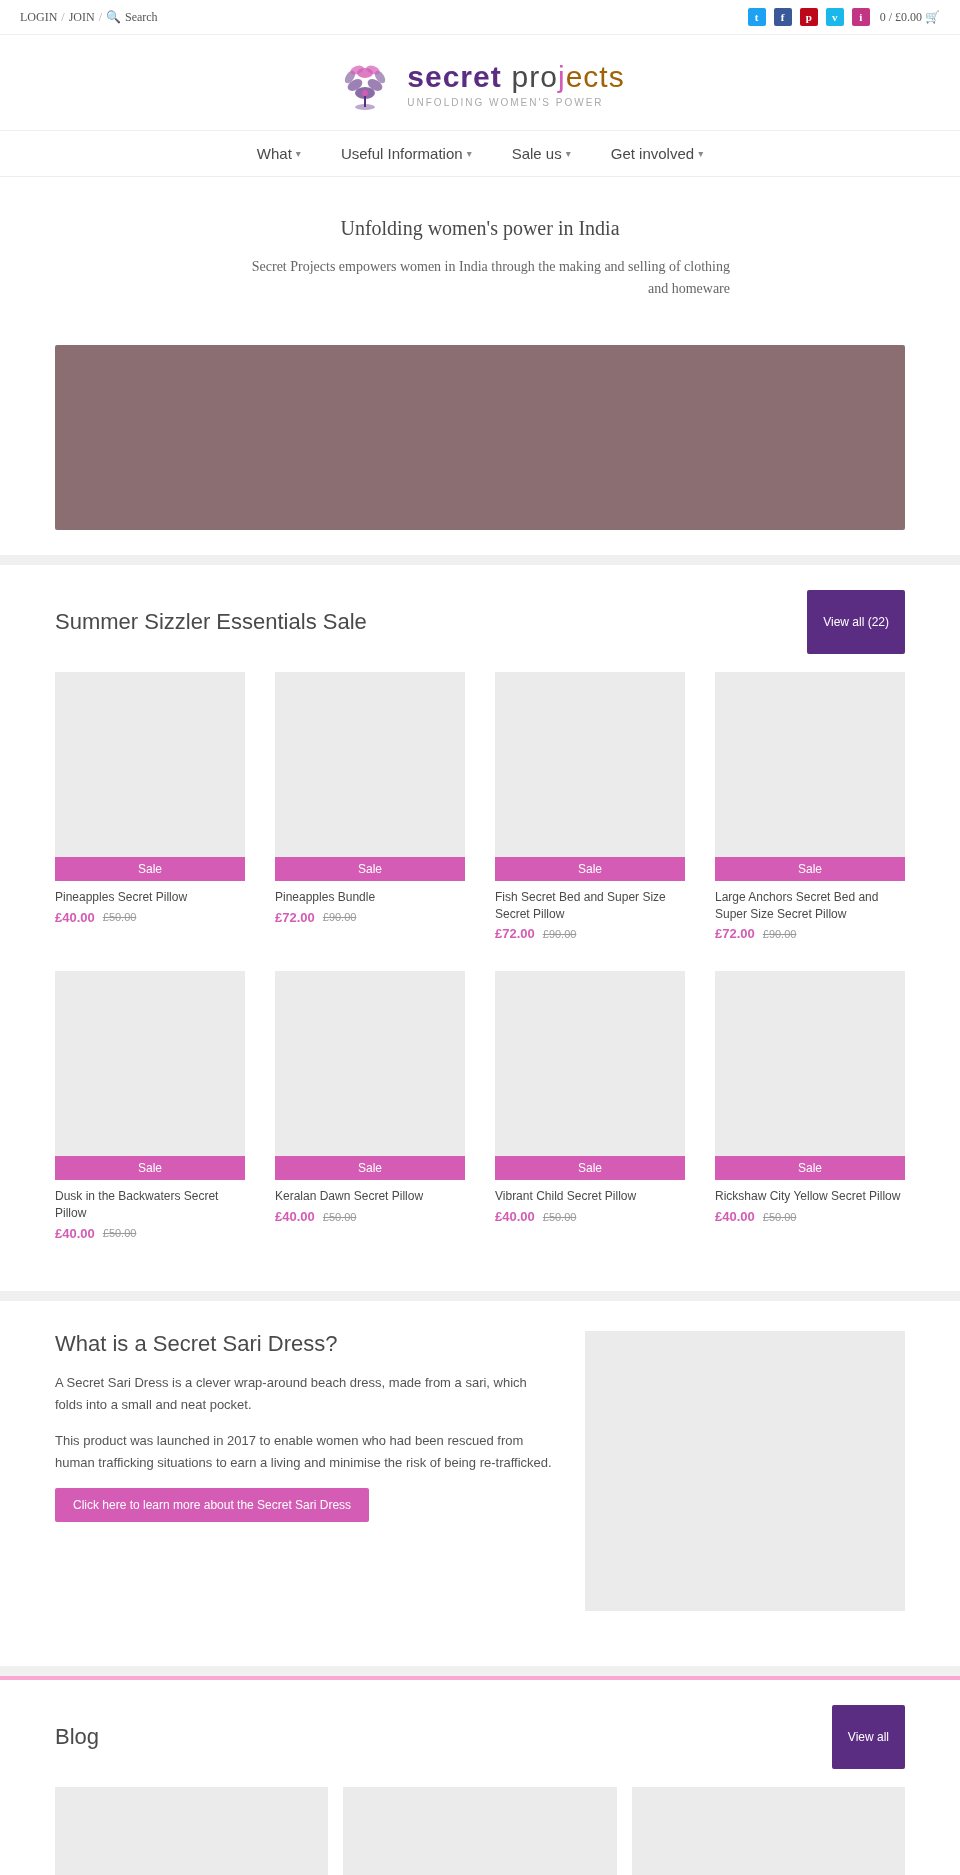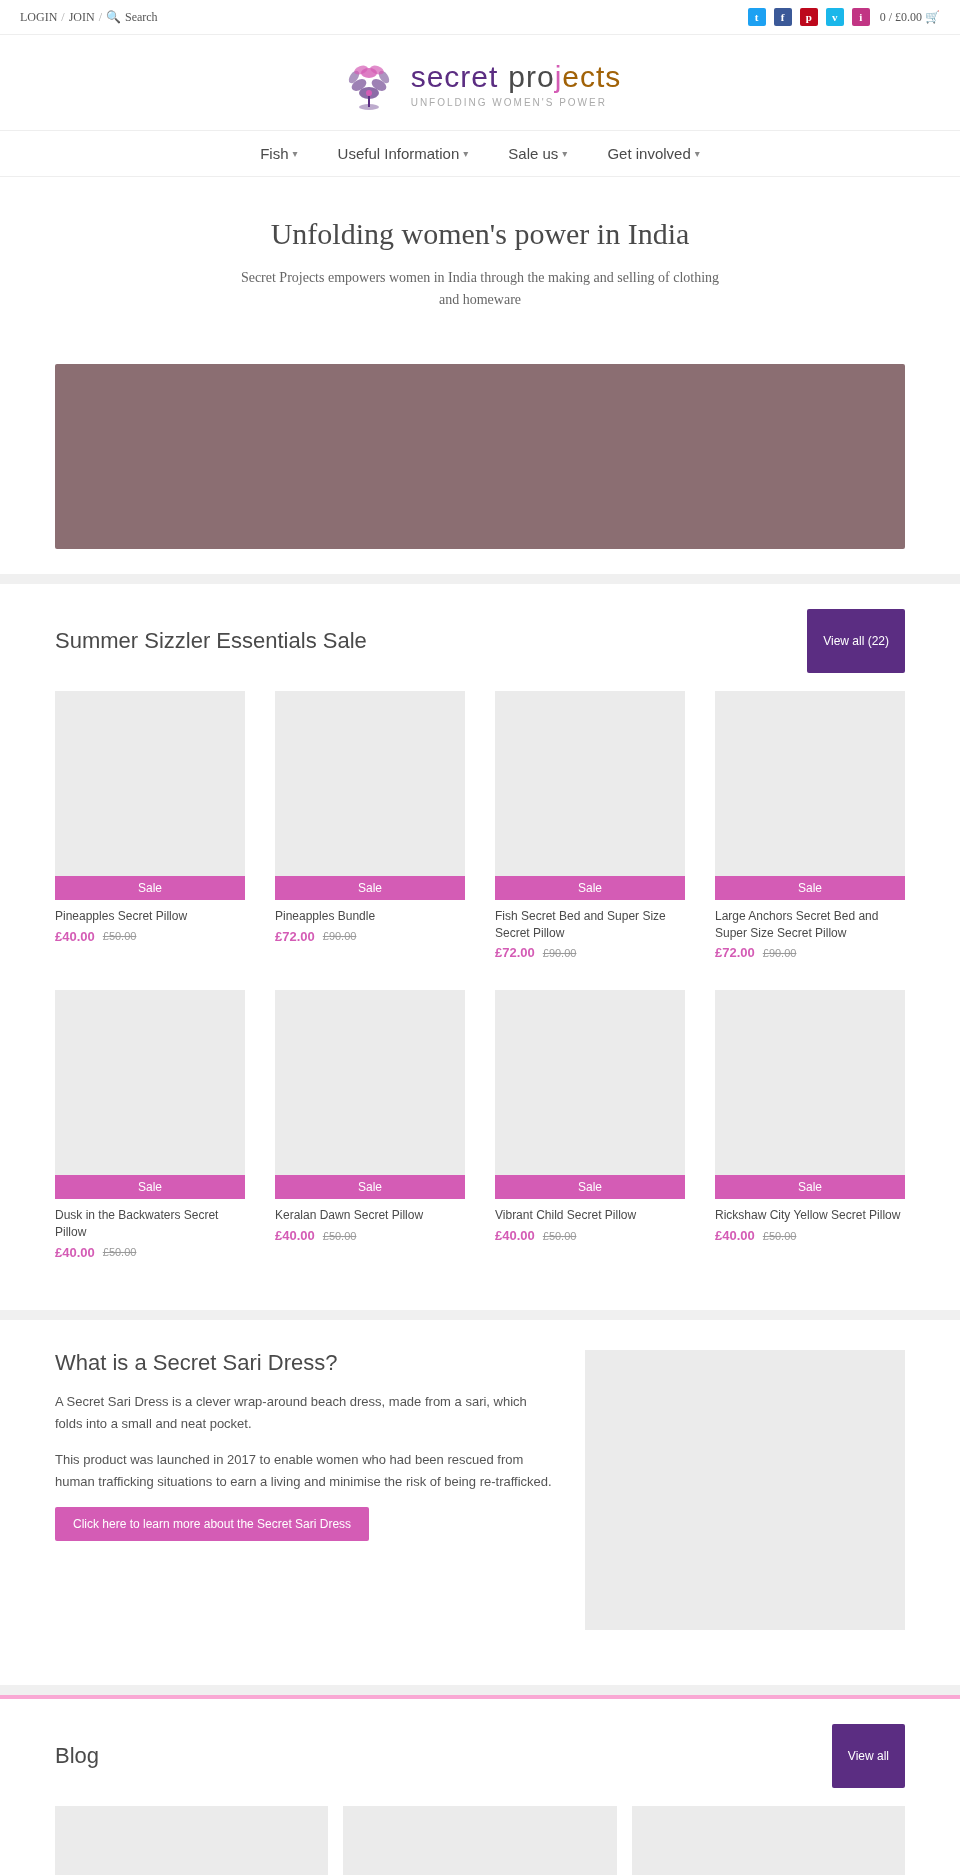--- a/index.html
+++ b/index.html
@@ -69,32 +69,33 @@
     }
     nav .nav-item .chevron { font-size: 10px; color: #888; }
 
     
     .hero {
       text-align: center;
       padding: 40px 20px 30px;
       background: #fff;
     }
     .hero h1 {
-      font-size: 30px;
+      font-size: 20px;
       font-weight: 400;
       color: #4a4a4a;
       margin-bottom: 16px;
       font-family: Georgia, serif;
     }
     .hero p {
       font-size: 14px;
       color: #666;
       max-width: 500px;
-      margin: 12px auto;
+      margin: 4px auto;
       line-height: 1.6;
+      text-align: right;
     }
 
     
     .hero-image {
       margin: 10px 55px 0;
       height: 185px;
       background: #8b6e72;
       border-radius: 2px;
     }
 
@@ -294,30 +295,30 @@
     <ellipse cx="45" cy="22" rx="7" ry="4" fill="#5b2d82" opacity="0.5" transform="rotate(55 45 22)"></ellipse>
     <ellipse cx="30" cy="18" rx="8" ry="5" fill="#d45cb5" opacity="0.8" transform="rotate(0 30 18)"></ellipse>
     <ellipse cx="22" cy="15" rx="7" ry="4" fill="#d45cb5" opacity="0.7" transform="rotate(-20 22 15)"></ellipse>
     <ellipse cx="38" cy="15" rx="7" ry="4" fill="#d45cb5" opacity="0.7" transform="rotate(20 38 15)"></ellipse>
     <circle cx="30" cy="38" r="3" fill="#d45cb5"></circle>
     <line x1="30" y1="41" x2="30" y2="52" stroke="#5b2d82" stroke-width="2"></line>
     <ellipse cx="30" cy="52" rx="10" ry="3" fill="#5b2d82" opacity="0.4"></ellipse>
   </svg>
   <div class="logo-text">
     <div class="brand-name">
-      <span class="sec" style="color:#5b2d82; font-family:Arial,sans-serif; font-size:30px; font-weight:400;">secret</span>
+      <span class="sec" style="color:#5b2d82; font-family:Arial,sans-serif; font-size:30px; font-weight:700;">secret</span>
       <span style="color:#4a4a4a; font-family:Arial,sans-serif; font-size:30px; font-weight:300;"> pro</span><span style="color:#d45cb5; font-family:Arial,sans-serif; font-size:30px; font-weight:300;">j</span><span style="color:#a16207; font-family:Arial,sans-serif; font-size:30px; font-weight:300;">ects</span>
     </div>
     <div class="tagline" style="font-size:10px; color:#aaa; letter-spacing:2px; text-transform:uppercase; font-family:Arial,sans-serif; margin-top:2px;">Unfolding Women's Power</div>
   </div>
 </div>
 
 <nav>
   <a class="nav-item" href="#">
-    <span>Fish</span>
+    <span>What</span>
     <span class="chevron">▾</span>
   </a>
   <a class="nav-item" href="#">
     <span>Useful Information</span>
     <span class="chevron">▾</span>
   </a>
   <a class="nav-item" href="#">
     <span>Sale us</span>
     <span class="chevron">▾</span>
   </a>

